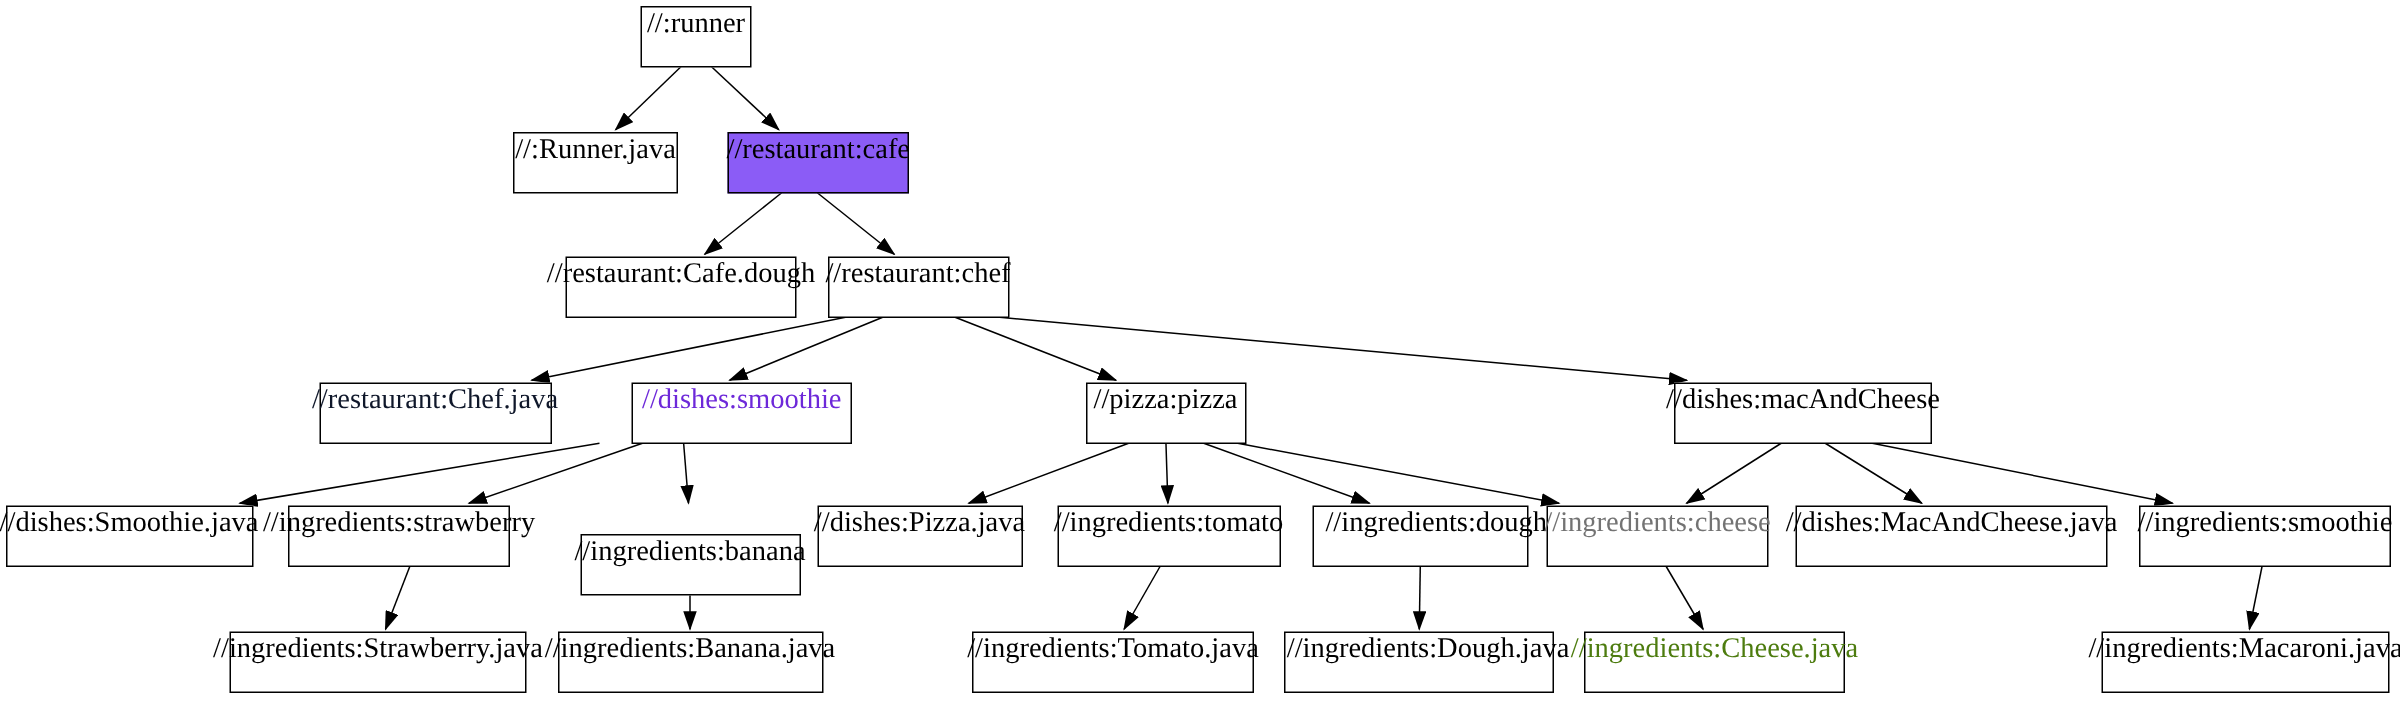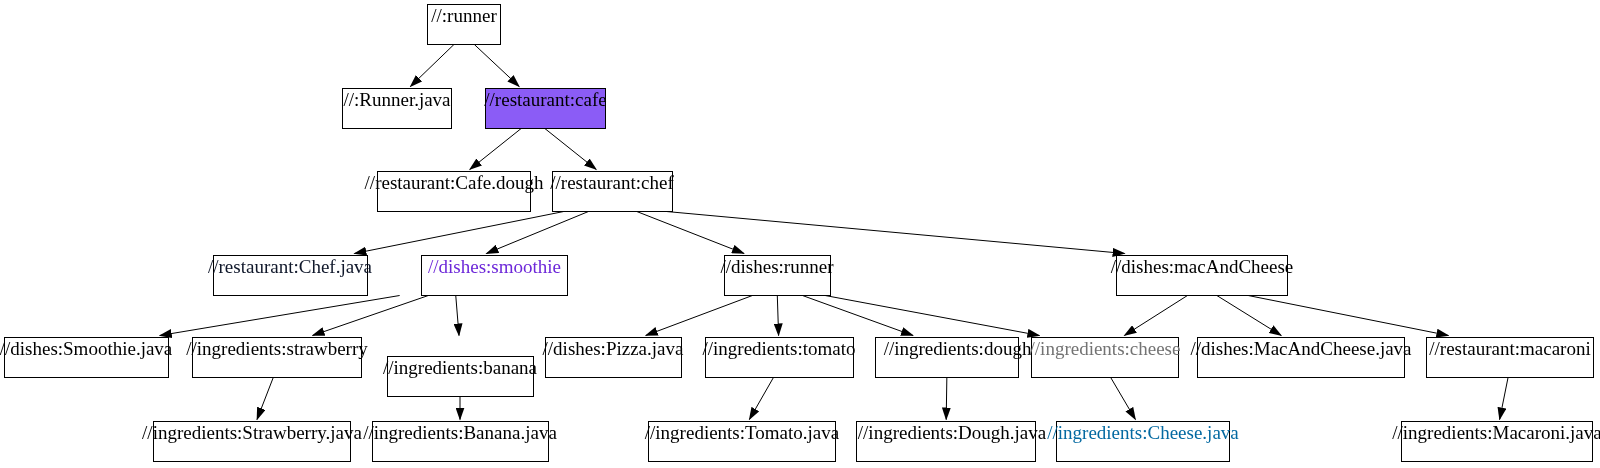--- a/index.html
+++ b/index.html
@@ -88,29 +88,29 @@
       <div class="node" style="left: 551.5px; top: 170.5px; width: 121px; height: 41px; background: rgb(255, 255, 255); border-color: rgb(0, 0, 0); color: rgb(0, 0, 0);">
     <span>//restaurant:chef</span>
   </div>
       <div class="node" style="left: 212.5px; top: 254.5px; width: 155px; height: 41px; background: rgb(255, 255, 255); border-color: rgb(0, 0, 0); color: #0f172a;">
     <span>//restaurant:Chef.java</span>
   </div>
       <div class="node" style="left: 389px; top: 254.5px; width: 147px; height: 41px; background: rgb(255, 255, 255); border-color: rgb(0, 0, 0); color: #6d28d9; margin-left: 32px;">
     <span>//dishes:smoothie</span>
   </div>
       <div class="node" style="left: 723.5px; top: 254.5px; width: 107px; height: 41px; background: rgb(255, 255, 255); border-color: rgb(0, 0, 0); color: rgb(0, 0, 0);">
-    <span>//dishes:runner</span>
+    <span>//pizza:pizza</span>
   </div>
       <div class="node" style="left: 1116px; top: 254.5px; width: 172px; height: 41px; background: rgb(255, 255, 255); border-color: rgb(0, 0, 0); color: rgb(0, 0, 0);">
     <span>//dishes:macAndCheese</span>
   </div>
       <div class="node" style="left: 3.5px; top: 336.5px; width: 165px; height: 41px; background: rgb(255, 255, 255); border-color: rgb(0, 0, 0); color: rgb(0, 0, 0);">
     <span>//dishes:Smoothie.java</span>
   </div>
-      <div class="node" style="left: 192px; top: 336.5px; width: 170px; height: 41px; background: rgb(255, 255, 255); border-color: rgb(0, 0, 0); color: rgb(0, 0, 0);">
+      <div class="node" style="left: 192px; top: 336.5px; width: 148px; height: 41px; background: rgb(255, 255, 255); border-color: rgb(0, 0, 0); color: rgb(0, 0, 0);">
     <span>//ingredients:strawberry</span>
   </div>
       <div class="node" style="left: 386.5px; top: 356px; width: 147px; height: 41px; background: rgb(255, 255, 255); border-color: rgb(0, 0, 0); color: rgb(0, 0, 0);">
     <span>//ingredients:banana</span>
   </div>
       <div class="node" style="left: 544.5px; top: 336.5px; width: 137px; height: 41px; background: rgb(255, 255, 255); border-color: rgb(0, 0, 0); color: rgb(0, 0, 0);">
     <span>//dishes:Pizza.java</span>
   </div>
       <div class="node" style="left: 704.5px; top: 336.5px; width: 149px; height: 41px; background: rgb(255, 255, 255); border-color: rgb(0, 0, 0); color: rgb(0, 0, 0);">
     <span>//ingredients:tomato</span>
@@ -118,34 +118,34 @@
       <div class="node" style="left: 875px; top: 336.5px; width: 144px; height: 41px; background: rgb(255, 255, 255); border-color: rgb(0, 0, 0); color: rgb(0, 0, 0); padding-left: 21px;">
     <span>//ingredients:dough</span>
   </div>
       <div class="node" style="left: 1031px; top: 336.5px; width: 148px; height: 41px; background: rgb(255, 255, 255); border-color: rgb(0, 0, 0); color: #737373;">
     <span>//ingredients:cheese</span>
   </div>
       <div class="node" style="left: 1197px; top: 336.5px; width: 208px; height: 41px; background: rgb(255, 255, 255); border-color: rgb(0, 0, 0); color: rgb(0, 0, 0);">
     <span>//dishes:MacAndCheese.java</span>
   </div>
       <div class="node" style="left: 1426px; top: 336.5px; width: 168px; height: 41px; background: rgb(255, 255, 255); border-color: rgb(0, 0, 0); color: rgb(0, 0, 0);">
-    <span>//restaurant:macaroni</span>
+    <span>//ingredients:smoothie</span>
   </div>
       <div class="node" style="left: 153px; top: 420.5px; width: 198px; height: 41px; background: rgb(255, 255, 255); border-color: rgb(0, 0, 0); color: rgb(0, 0, 0);">
     <span>//ingredients:Strawberry.java</span>
   </div>
       <div class="node" style="left: 371.5px; top: 420.5px; width: 177px; height: 41px; background: rgb(255, 255, 255); border-color: rgb(0, 0, 0); color: rgb(0, 0, 0);">
     <span>//ingredients:Banana.java</span>
   </div>
       <div class="node" style="left: 648px; top: 420.5px; width: 188px; height: 41px; background: rgb(255, 255, 255); border-color: rgb(0, 0, 0); color: rgb(0, 0, 0);">
     <span>//ingredients:Tomato.java</span>
   </div>
       <div class="node" style="left: 856px; top: 420.5px; width: 180px; height: 41px; background: rgb(255, 255, 255); border-color: rgb(0, 0, 0); color: rgb(0, 0, 0); padding-left: 12px;">
     <span>//ingredients:Dough.java</span>
   </div>
-      <div class="node" style="left: 1056px; top: 420.5px; width: 174px; height: 41px; background: rgb(255, 255, 255); border-color: rgb(0, 0, 0); color: #0369a1;">
+      <div class="node" style="left: 1056px; top: 420.5px; width: 174px; height: 41px; background: rgb(255, 255, 255); border-color: rgb(0, 0, 0); color: #4d7c0f;">
     <span>//ingredients:Cheese.java</span>
   </div>
       <div class="node" style="left: 1401px; top: 420.5px; width: 192px; height: 41px; background: rgb(255, 255, 255); border-color: rgb(0, 0, 0); color: rgb(0, 0, 0);">
     <span>//ingredients:Macaroni.java</span>
   </div>
     </div>
 </div>
 
 </body></html>

